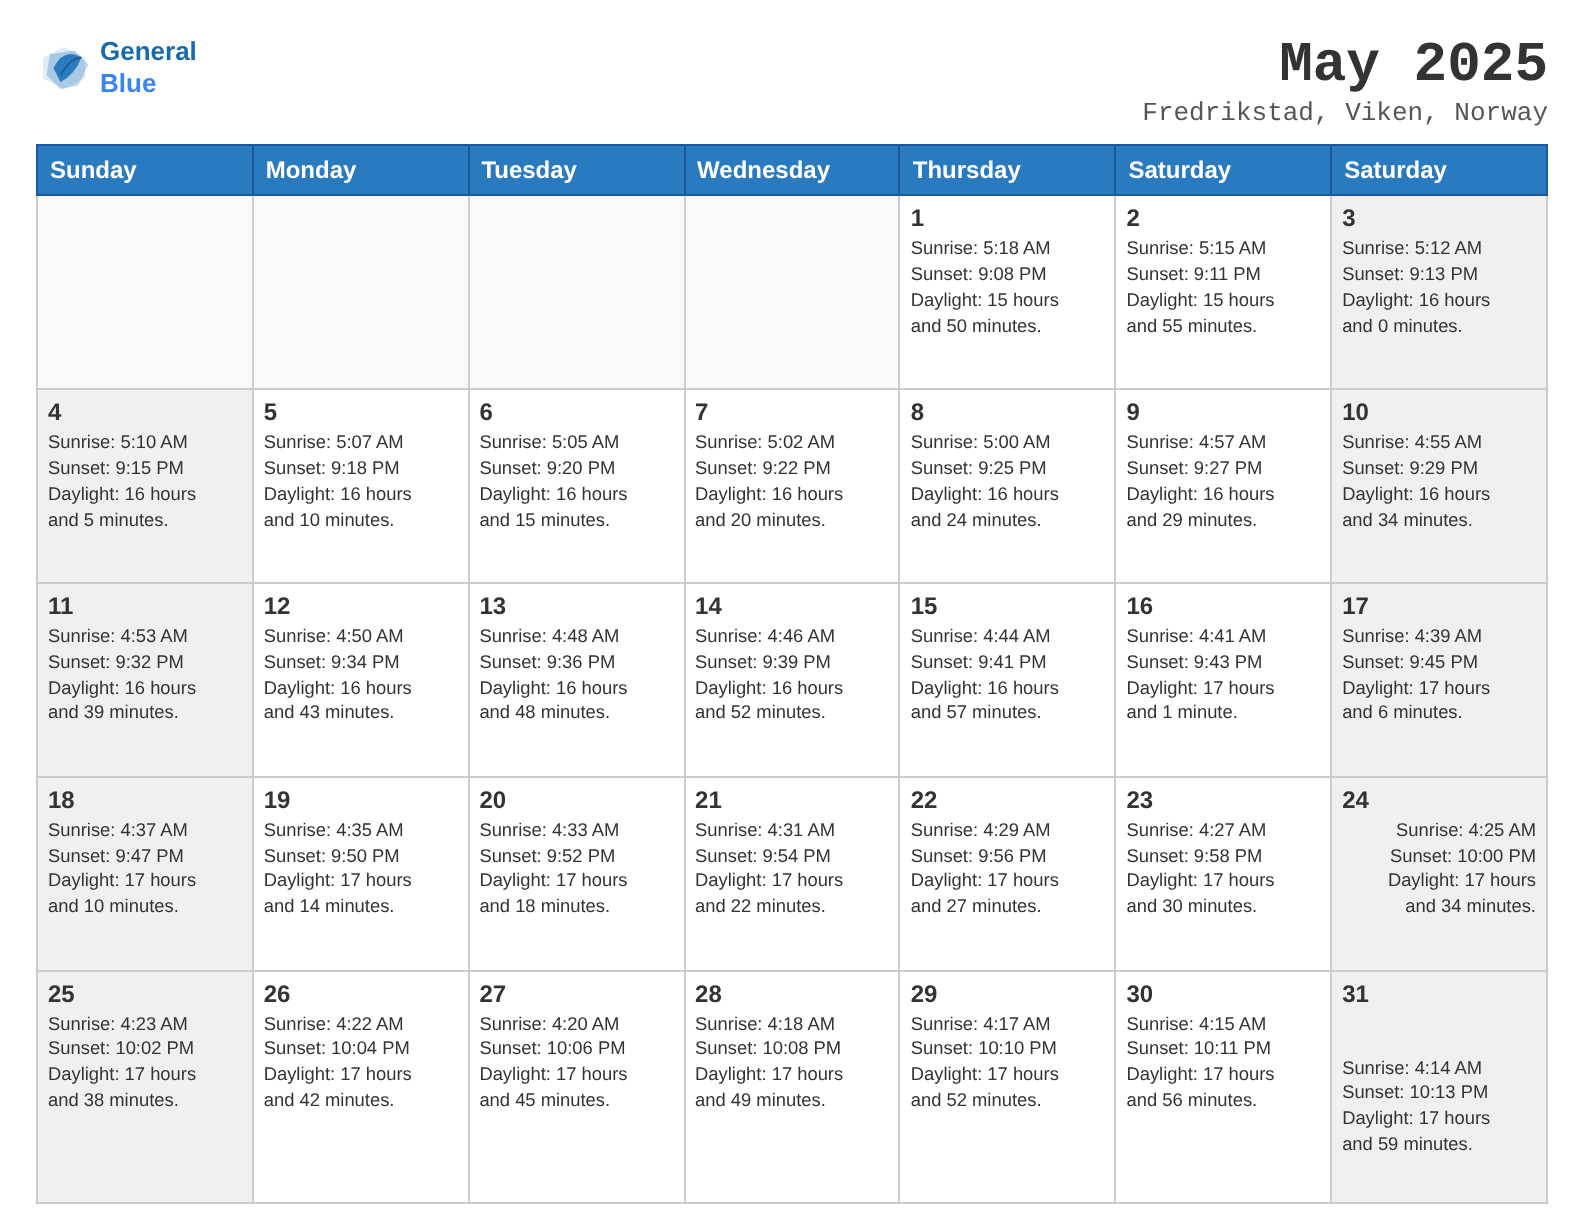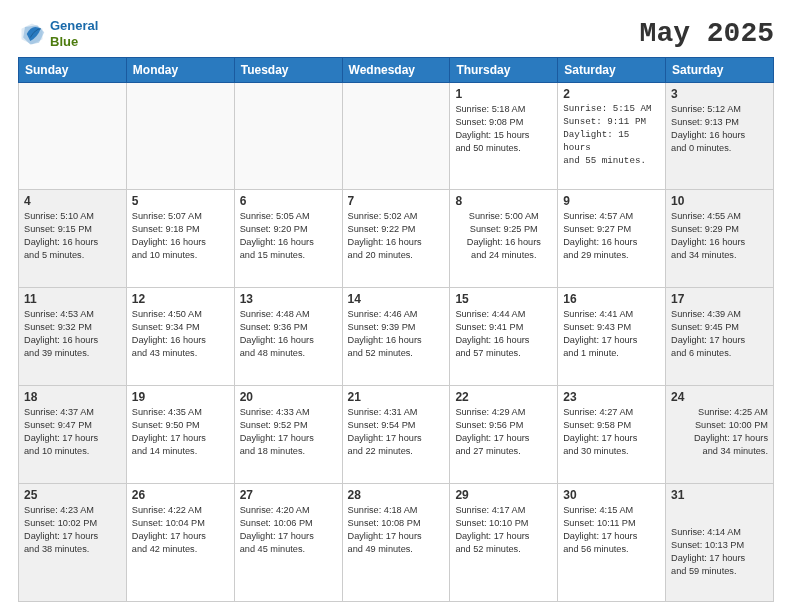--- a/index.html
+++ b/index.html
@@ -104,25 +104,26 @@
   <div class="header">
     <div class="logo">
       <svg class="logo-icon" viewBox="0 0 32 32">
         <polygon points="16,4 28,10 28,22 16,28 4,22 4,10" fill="#2a7abf" opacity="0.15"></polygon>
         <polygon points="22,6 30,14 24,26 14,28 6,20 8,8" fill="#2a7abf" opacity="0.3"></polygon>
         <path d="M10,16 Q16,4 26,10 Q22,20 14,24 Z" fill="#2a7abf"></path>
         <path d="M14,20 Q20,10 26,10" stroke="#1a5a8f" stroke-width="1" fill="none"></path>
       </svg>
       <div class="logo-text">
         <div><span>General</span></div>
-        <div><span style="color:#4d7c0f">Blue</span></div>
+        <div><span style="color:#3b82f6">Blue</span></div>
       </div>
     </div>
     <div class="title-block">
       <div class="title-month">May 2025</div>
+      <div class="title-location">Fredrikstad, Viken, Norway</div>
     </div>
   </div>
 
   <table class="calendar">
     <thead>
       <tr>
         <th>Sunday</th>
         <th>Monday</th>
         <th>Tuesday</th>
         <th>Wednesday</th>
@@ -139,21 +140,21 @@
           <td class="empty"></td>
           <td>
             <span class="day-num">1</span>
             <div class="day-info" style="white-space: pre-line;">Sunrise: 5:18 AM
 Sunset: 9:08 PM
 Daylight: 15 hours
 and 50 minutes.</div>
           </td>
           <td>
             <span class="day-num">2</span>
-            <div class="day-info" style="white-space: pre-line; font-family: Liberation Mono, monospace;">Sunrise: 5:15 AM
+            <div class="day-info" style="white-space: pre-line;">Sunrise: 5:15 AM
 Sunset: 9:11 PM
 Daylight: 15 hours
 and 55 minutes.</div>
           </td>
           <td class="shaded">
             <span class="day-num">3</span>
             <div class="day-info" style="white-space: pre-line;">Sunrise: 5:12 AM
 Sunset: 9:13 PM
 Daylight: 16 hours
 and 0 minutes.</div>
@@ -183,21 +184,21 @@
           </td>
           <td>
             <span class="day-num">7</span>
             <div class="day-info" style="white-space: pre-line;">Sunrise: 5:02 AM
 Sunset: 9:22 PM
 Daylight: 16 hours
 and 20 minutes.</div>
           </td>
           <td>
             <span class="day-num">8</span>
-            <div class="day-info" style="white-space: pre-line; text-align: center;">Sunrise: 5:00 AM
+            <div class="day-info" style="white-space: pre-line;">Sunrise: 5:00 AM
 Sunset: 9:25 PM
 Daylight: 16 hours
 and 24 minutes.</div>
           </td>
           <td>
             <span class="day-num">9</span>
             <div class="day-info" style="white-space: pre-line;">Sunrise: 4:57 AM
 Sunset: 9:27 PM
 Daylight: 16 hours
 and 29 minutes.</div>

